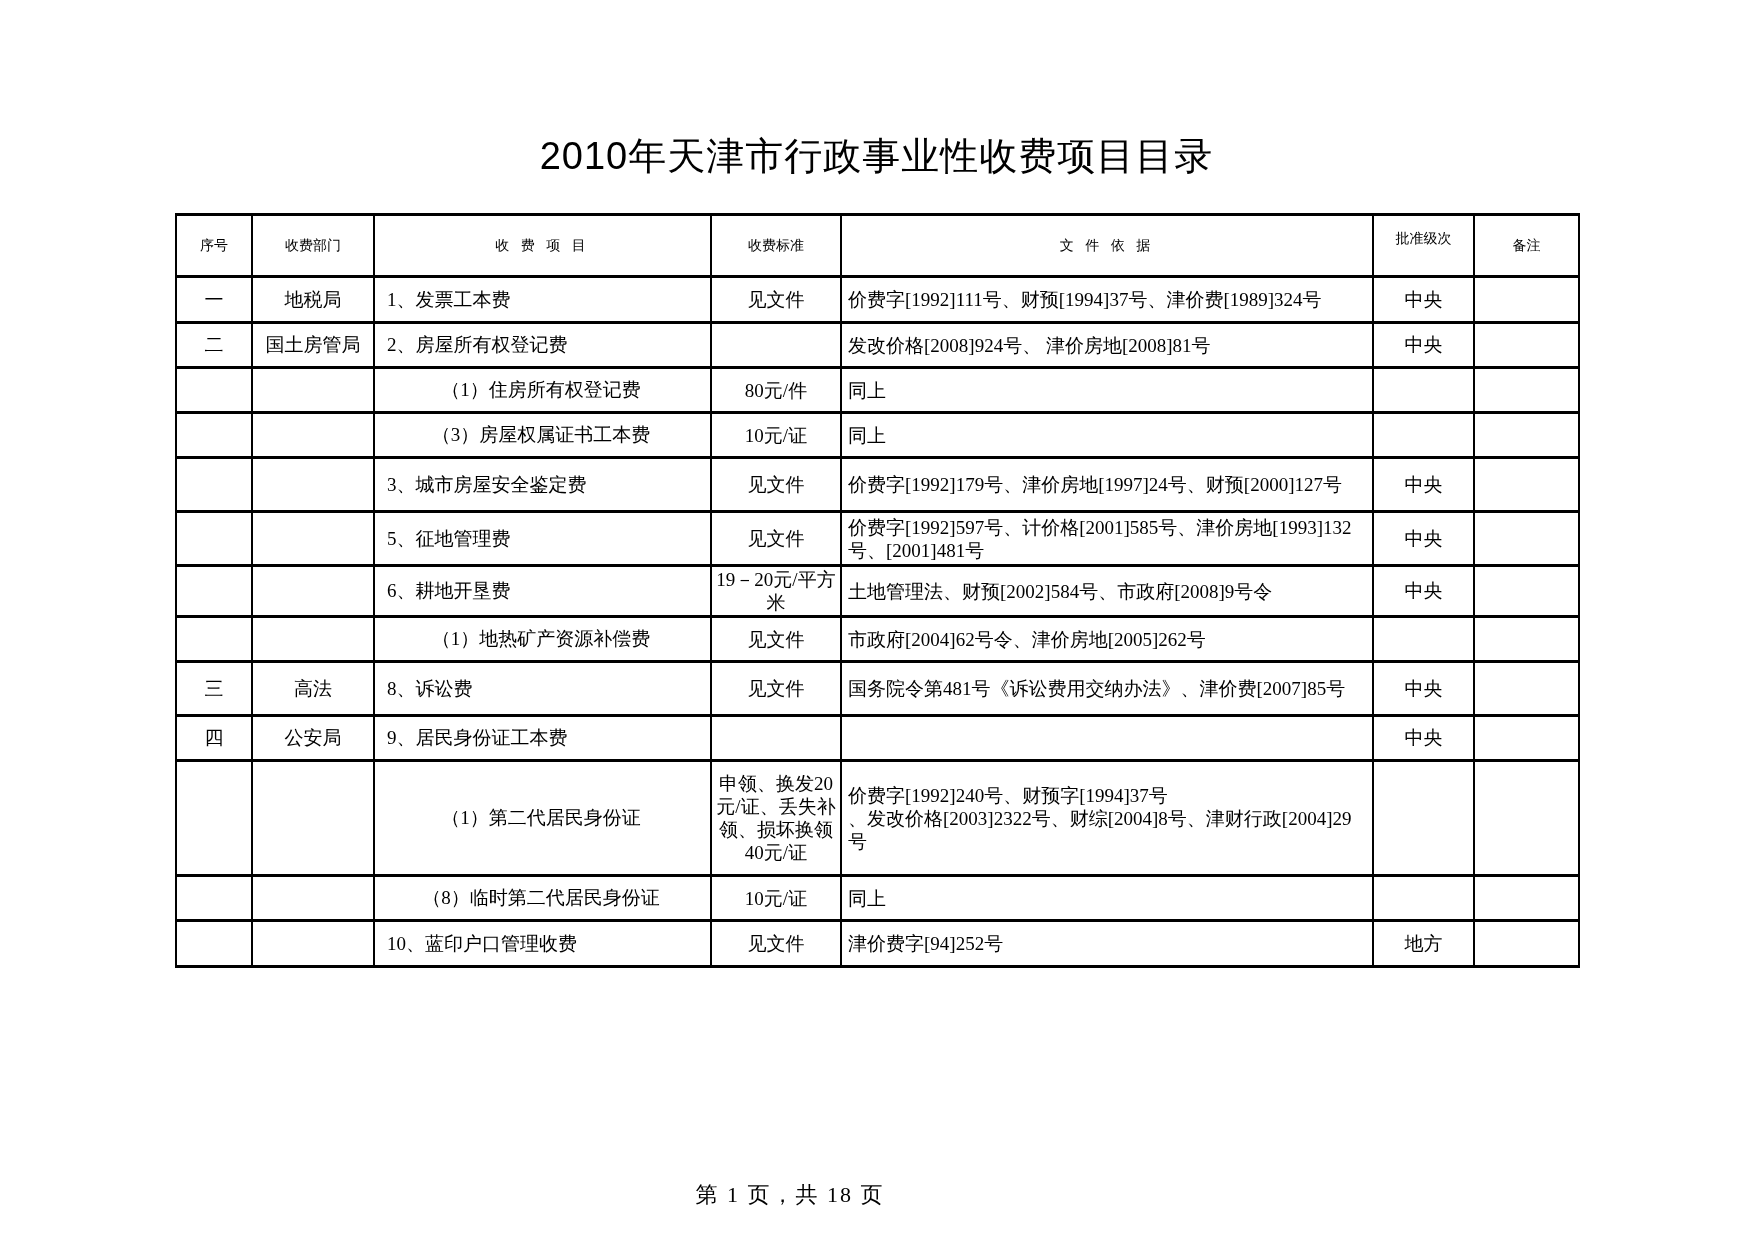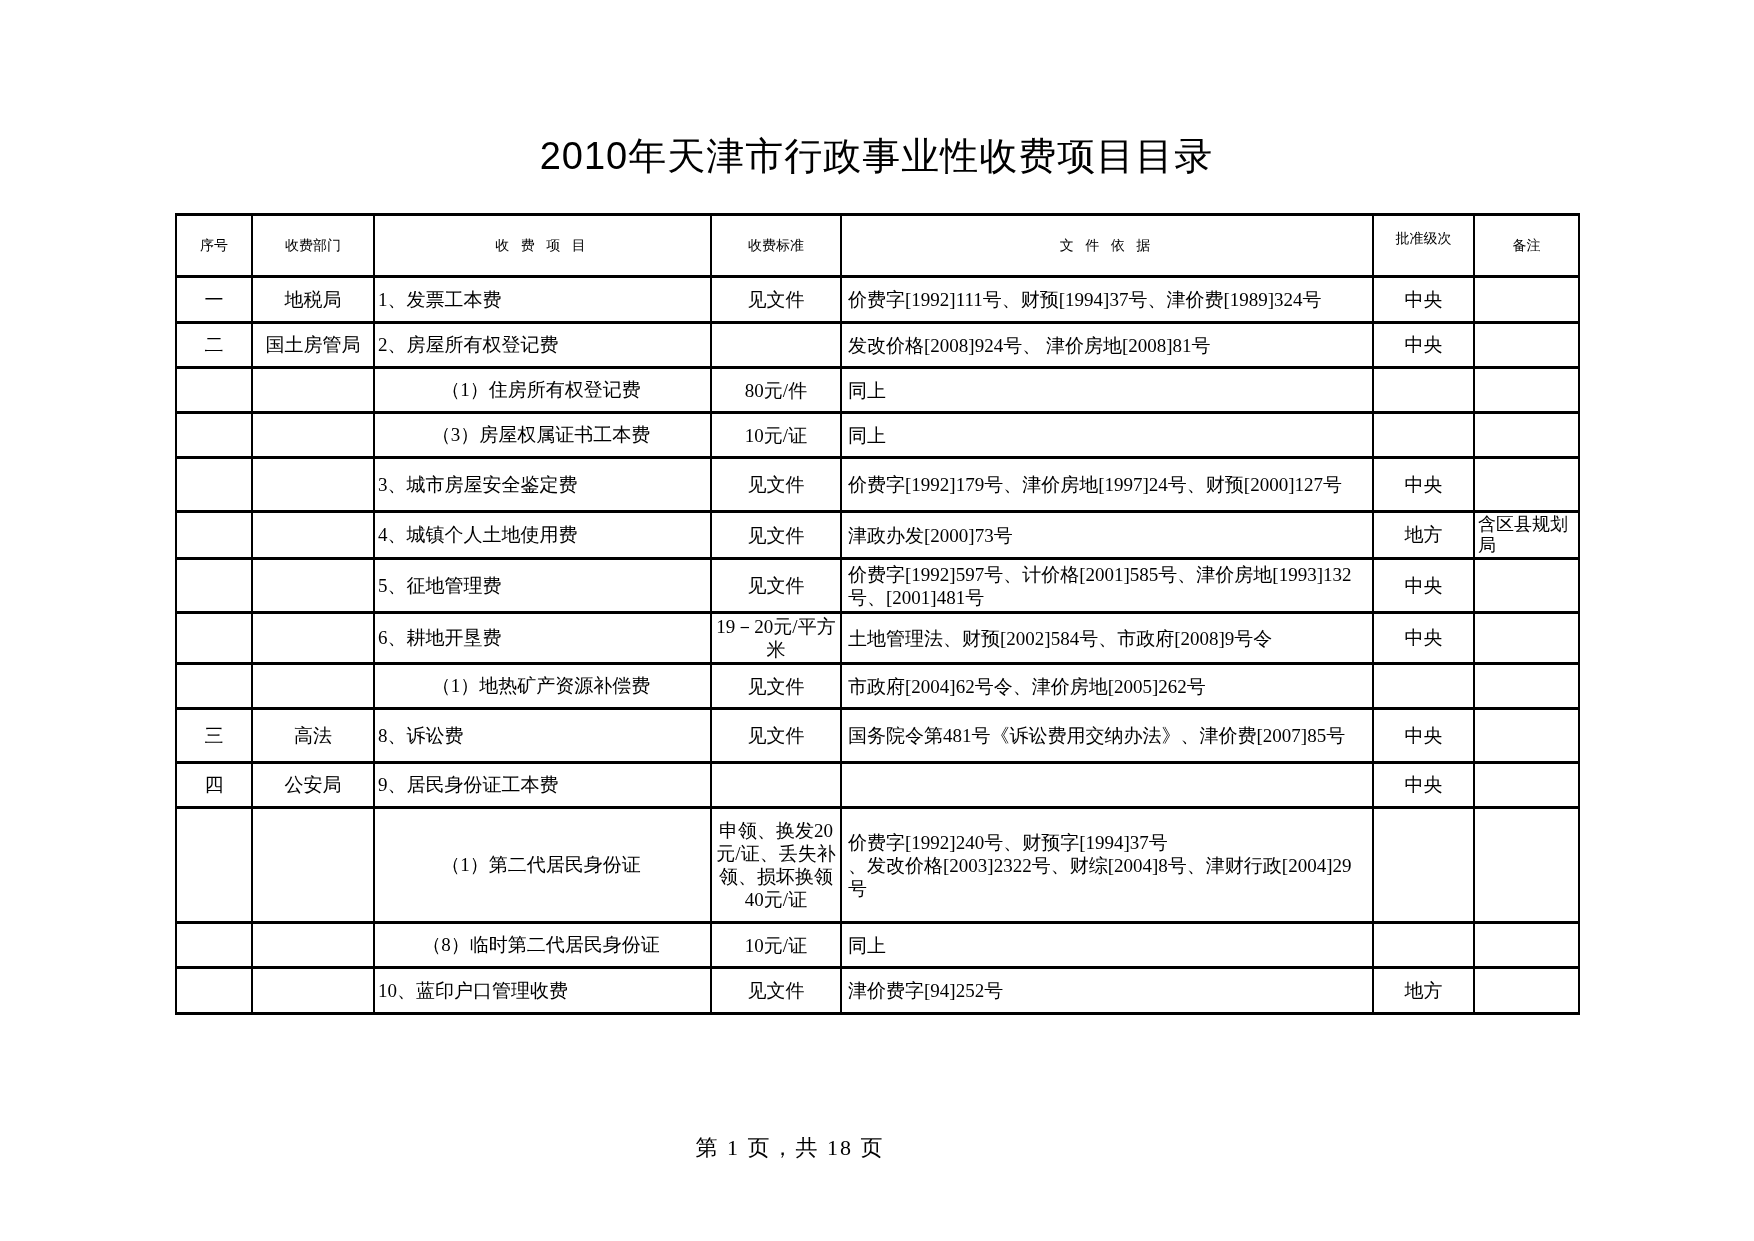--- a/index.html
+++ b/index.html
@@ -27,27 +27,27 @@
   .fee-table thead th{font-size:14px;text-align:center;height:40px;padding:8px;font-family:Liberation Serif, serif;}
   th.spread{letter-spacing:4px;}
   .approval-clip{height:43px;overflow:hidden;line-height:29px;width:68px;margin:0 auto;text-align:center;}
   
   tr.h46 td{height:40px;}
   tr.h47 td{height:41px;}
   tr.h55 td{height:49px;}
   tr.h115 td{height:110px;}
   
   td.c-seq,td.c-dept,td.c-std,td.c-approval{text-align:center;}
-  td.c-item{text-align:left;padding-left:3px;}
+  td.c-item{text-align:left;padding-left:12px;}
   td.c-item.sub{text-align:center;padding-left:1px;}
   td.c-std{line-height:23px;padding:1px 2px;}
   td.c-basis{text-align:left;line-height:23px;padding:1px 6px;white-space:pre-line;}
   td.c-remark{text-align:left;font-size:18px;line-height:21px;padding:1px 3px;}
   .page-footer{
-    position:absolute;top:1133px;left:0;width:1580px;
+    position:absolute;top:1180px;left:0;width:1580px;
     text-align:center;font-size:22px;letter-spacing:2px;
   }
 </style>
 </head>
 <body>
 
 <div>
 
   <h1 class="page-title">2010年天津市行政事业性收费项目目录</h1>
 
@@ -113,29 +113,20 @@
       </tr>
       <tr class="h55">
         <td class="c-seq"></td>
         <td class="c-dept"></td>
         <td class="c-item">3、城市房屋安全鉴定费</td>
         <td class="c-std">见文件</td>
         <td class="c-basis">价费字[1992]179号、津价房地[1997]24号、财预[2000]127号</td>
         <td class="c-approval">中央</td>
         <td class="c-remark"></td>
       </tr>
-      <tr class="h46">
-        <td class="c-seq"></td>
-        <td class="c-dept"></td>
-        <td class="c-item">4、城镇个人土地使用费</td>
-        <td class="c-std">见文件</td>
-        <td class="c-basis">津政办发[2000]73号</td>
-        <td class="c-approval">地方</td>
-        <td class="c-remark">含区县规划局</td>
-      </tr>
       <tr class="h55">
         <td class="c-seq"></td>
         <td class="c-dept"></td>
         <td class="c-item">5、征地管理费</td>
         <td class="c-std">见文件</td>
         <td class="c-basis">价费字[1992]597号、计价格[2001]585号、津价房地[1993]132号、[2001]481号</td>
         <td class="c-approval">中央</td>
         <td class="c-remark"></td>
       </tr>
       <tr class="h46">

